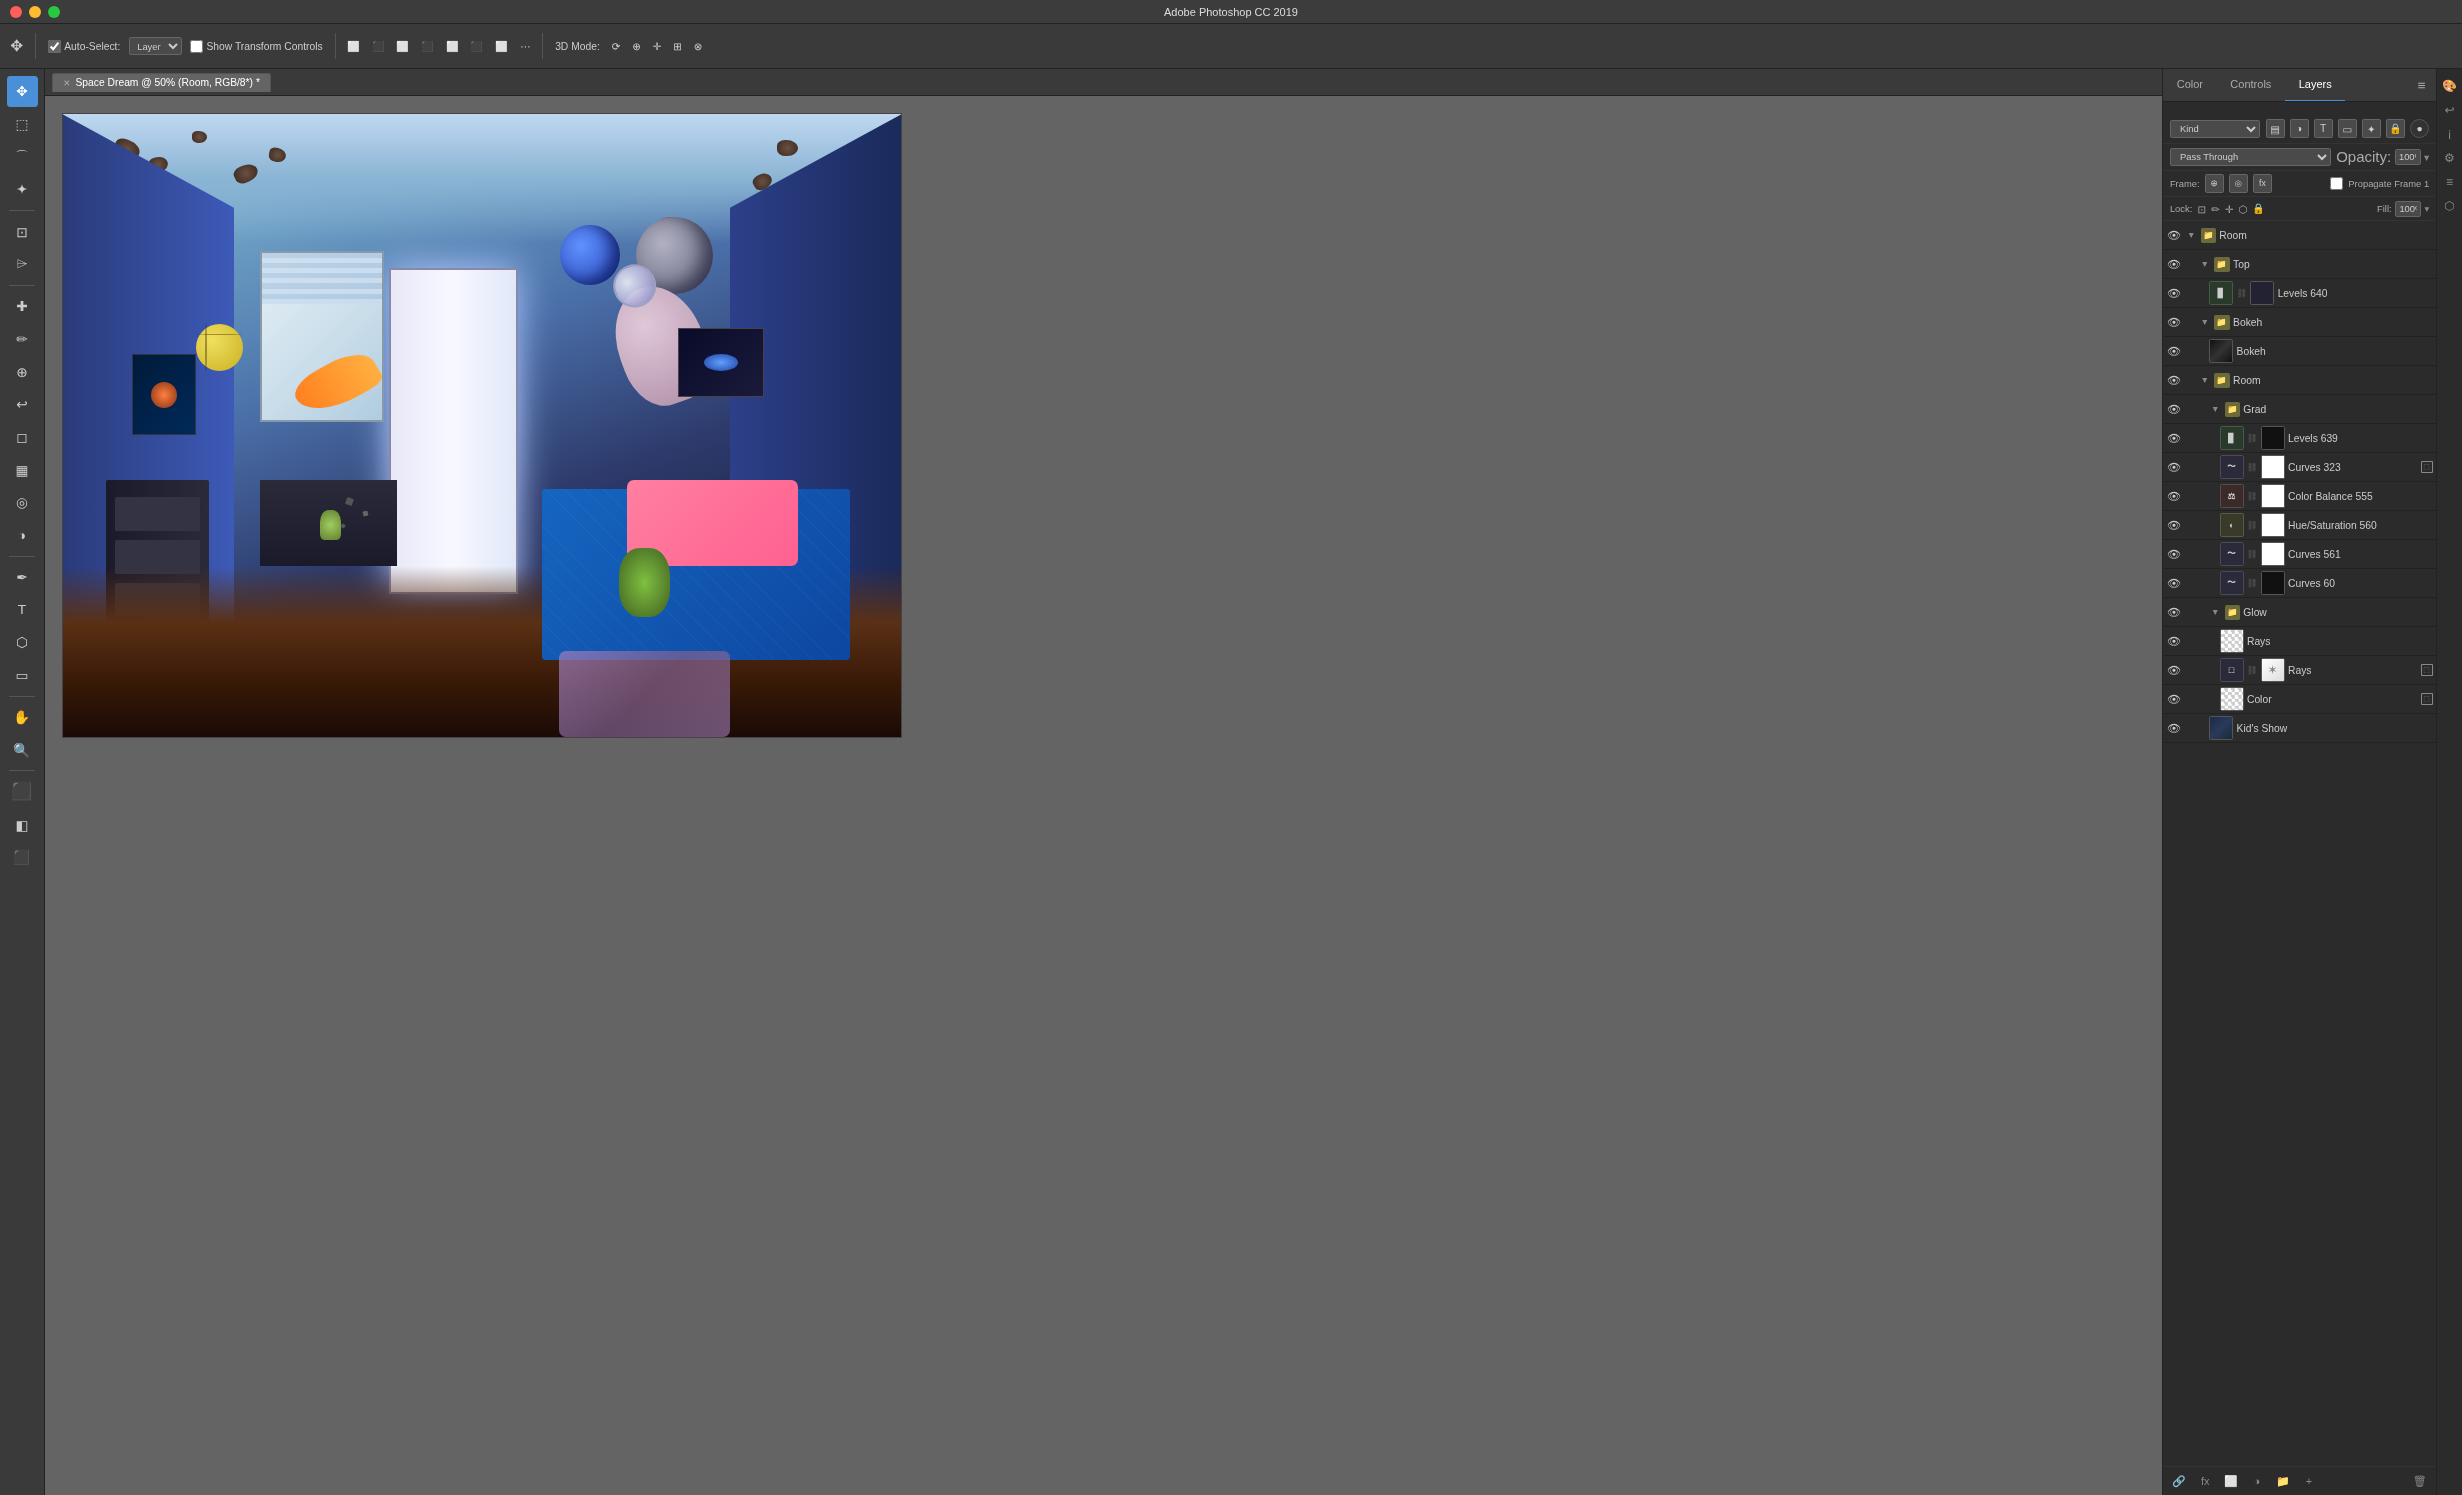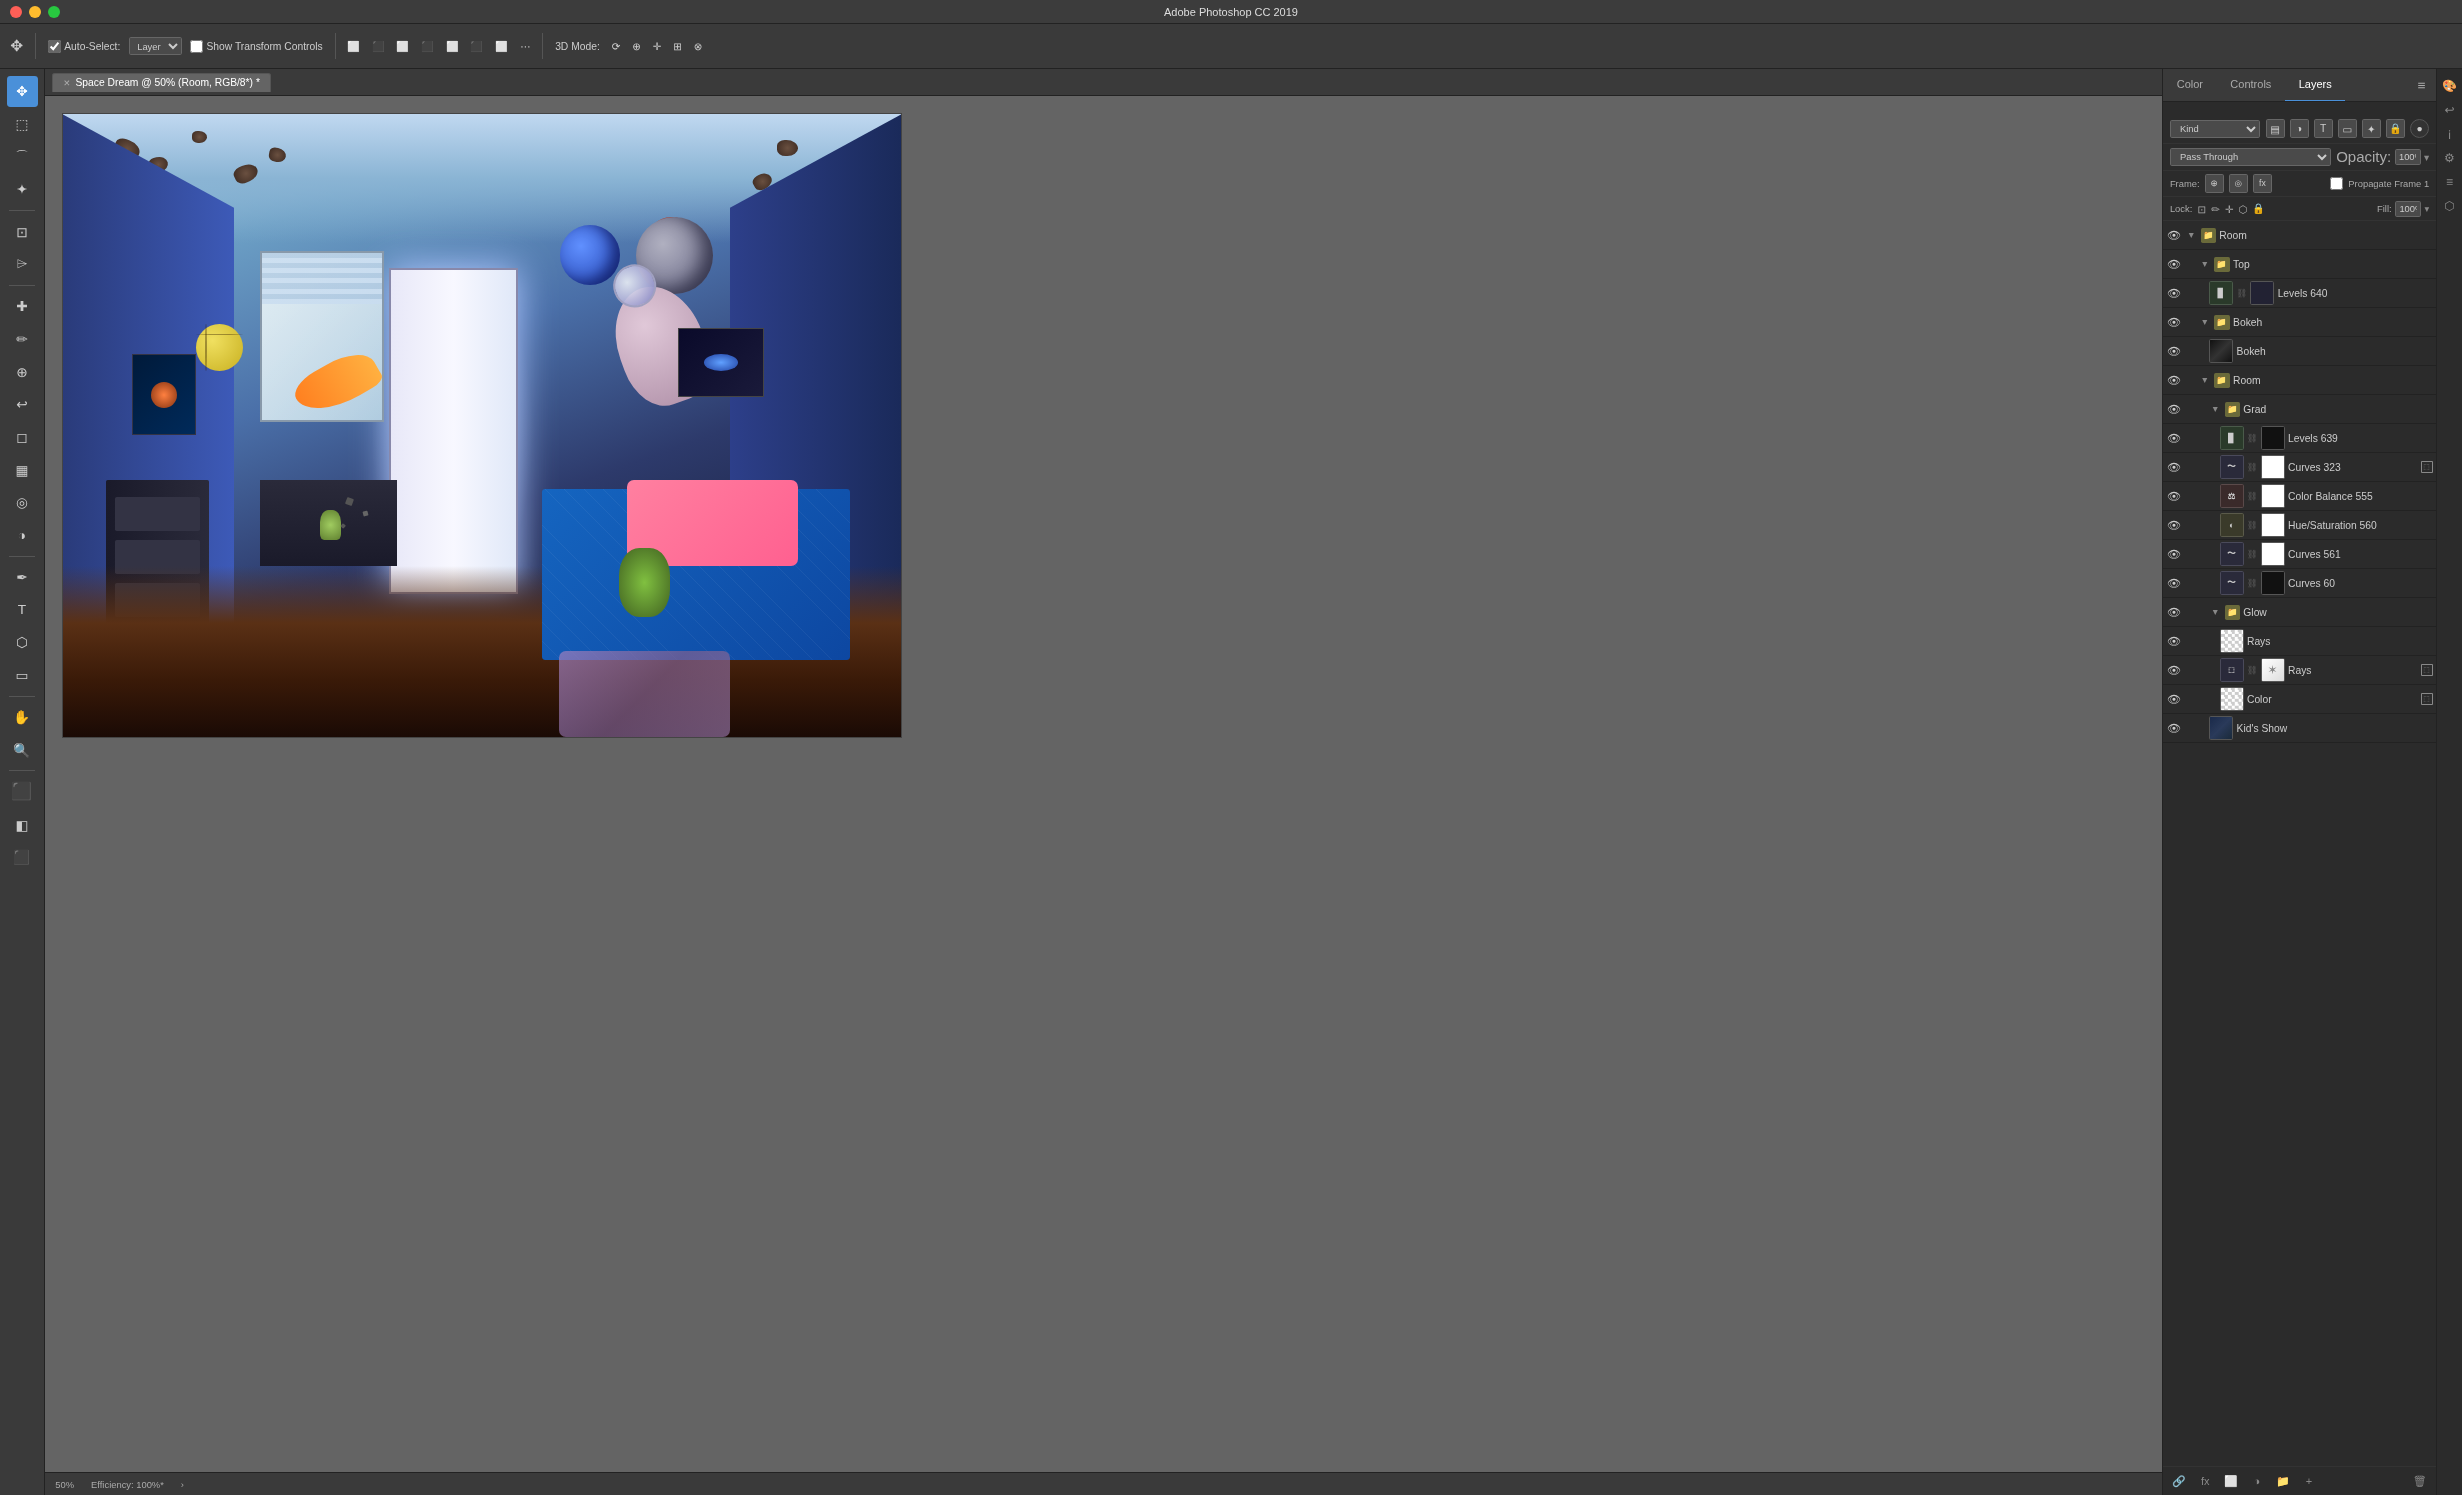--- a/index.html
+++ b/index.html
@@ -826,25 +826,20 @@
             <div style="position:absolute;width:4.3px;height:4.3px;background:#555;border-radius:0.9px;top:26px;left:4.3px;transform:rotate(40deg);"></div>
           </div>
 
           <div style="position:absolute;bottom:0;right:171px;width:171px;height:86px;background:linear-gradient(135deg,#a080c0,#806090,#9070a0);border-radius:6.9px;opacity:0.7;"></div>
 
           <div style="position:absolute;bottom:120px;right:231px;width:51px;height:69px;background:radial-gradient(ellipse,#80c040,#406020);border-radius:40%;"></div>
         </div>
       </div>
     </div>
 
-    <div class="status-bar">
-      <span>50%</span>
-      <span>Efficiency: 100%*</span>
-      <span>›</span>
-    </div>
   </div>
 
   <div class="right-panels">
 
     <div class="panel-tabs">
       <div class="panel-tab">Color</div>
       <div class="panel-tab">Controls</div>
       <div class="panel-tab active">Layers</div>
       <div class="panel-tab-more">≡</div>
     </div>

